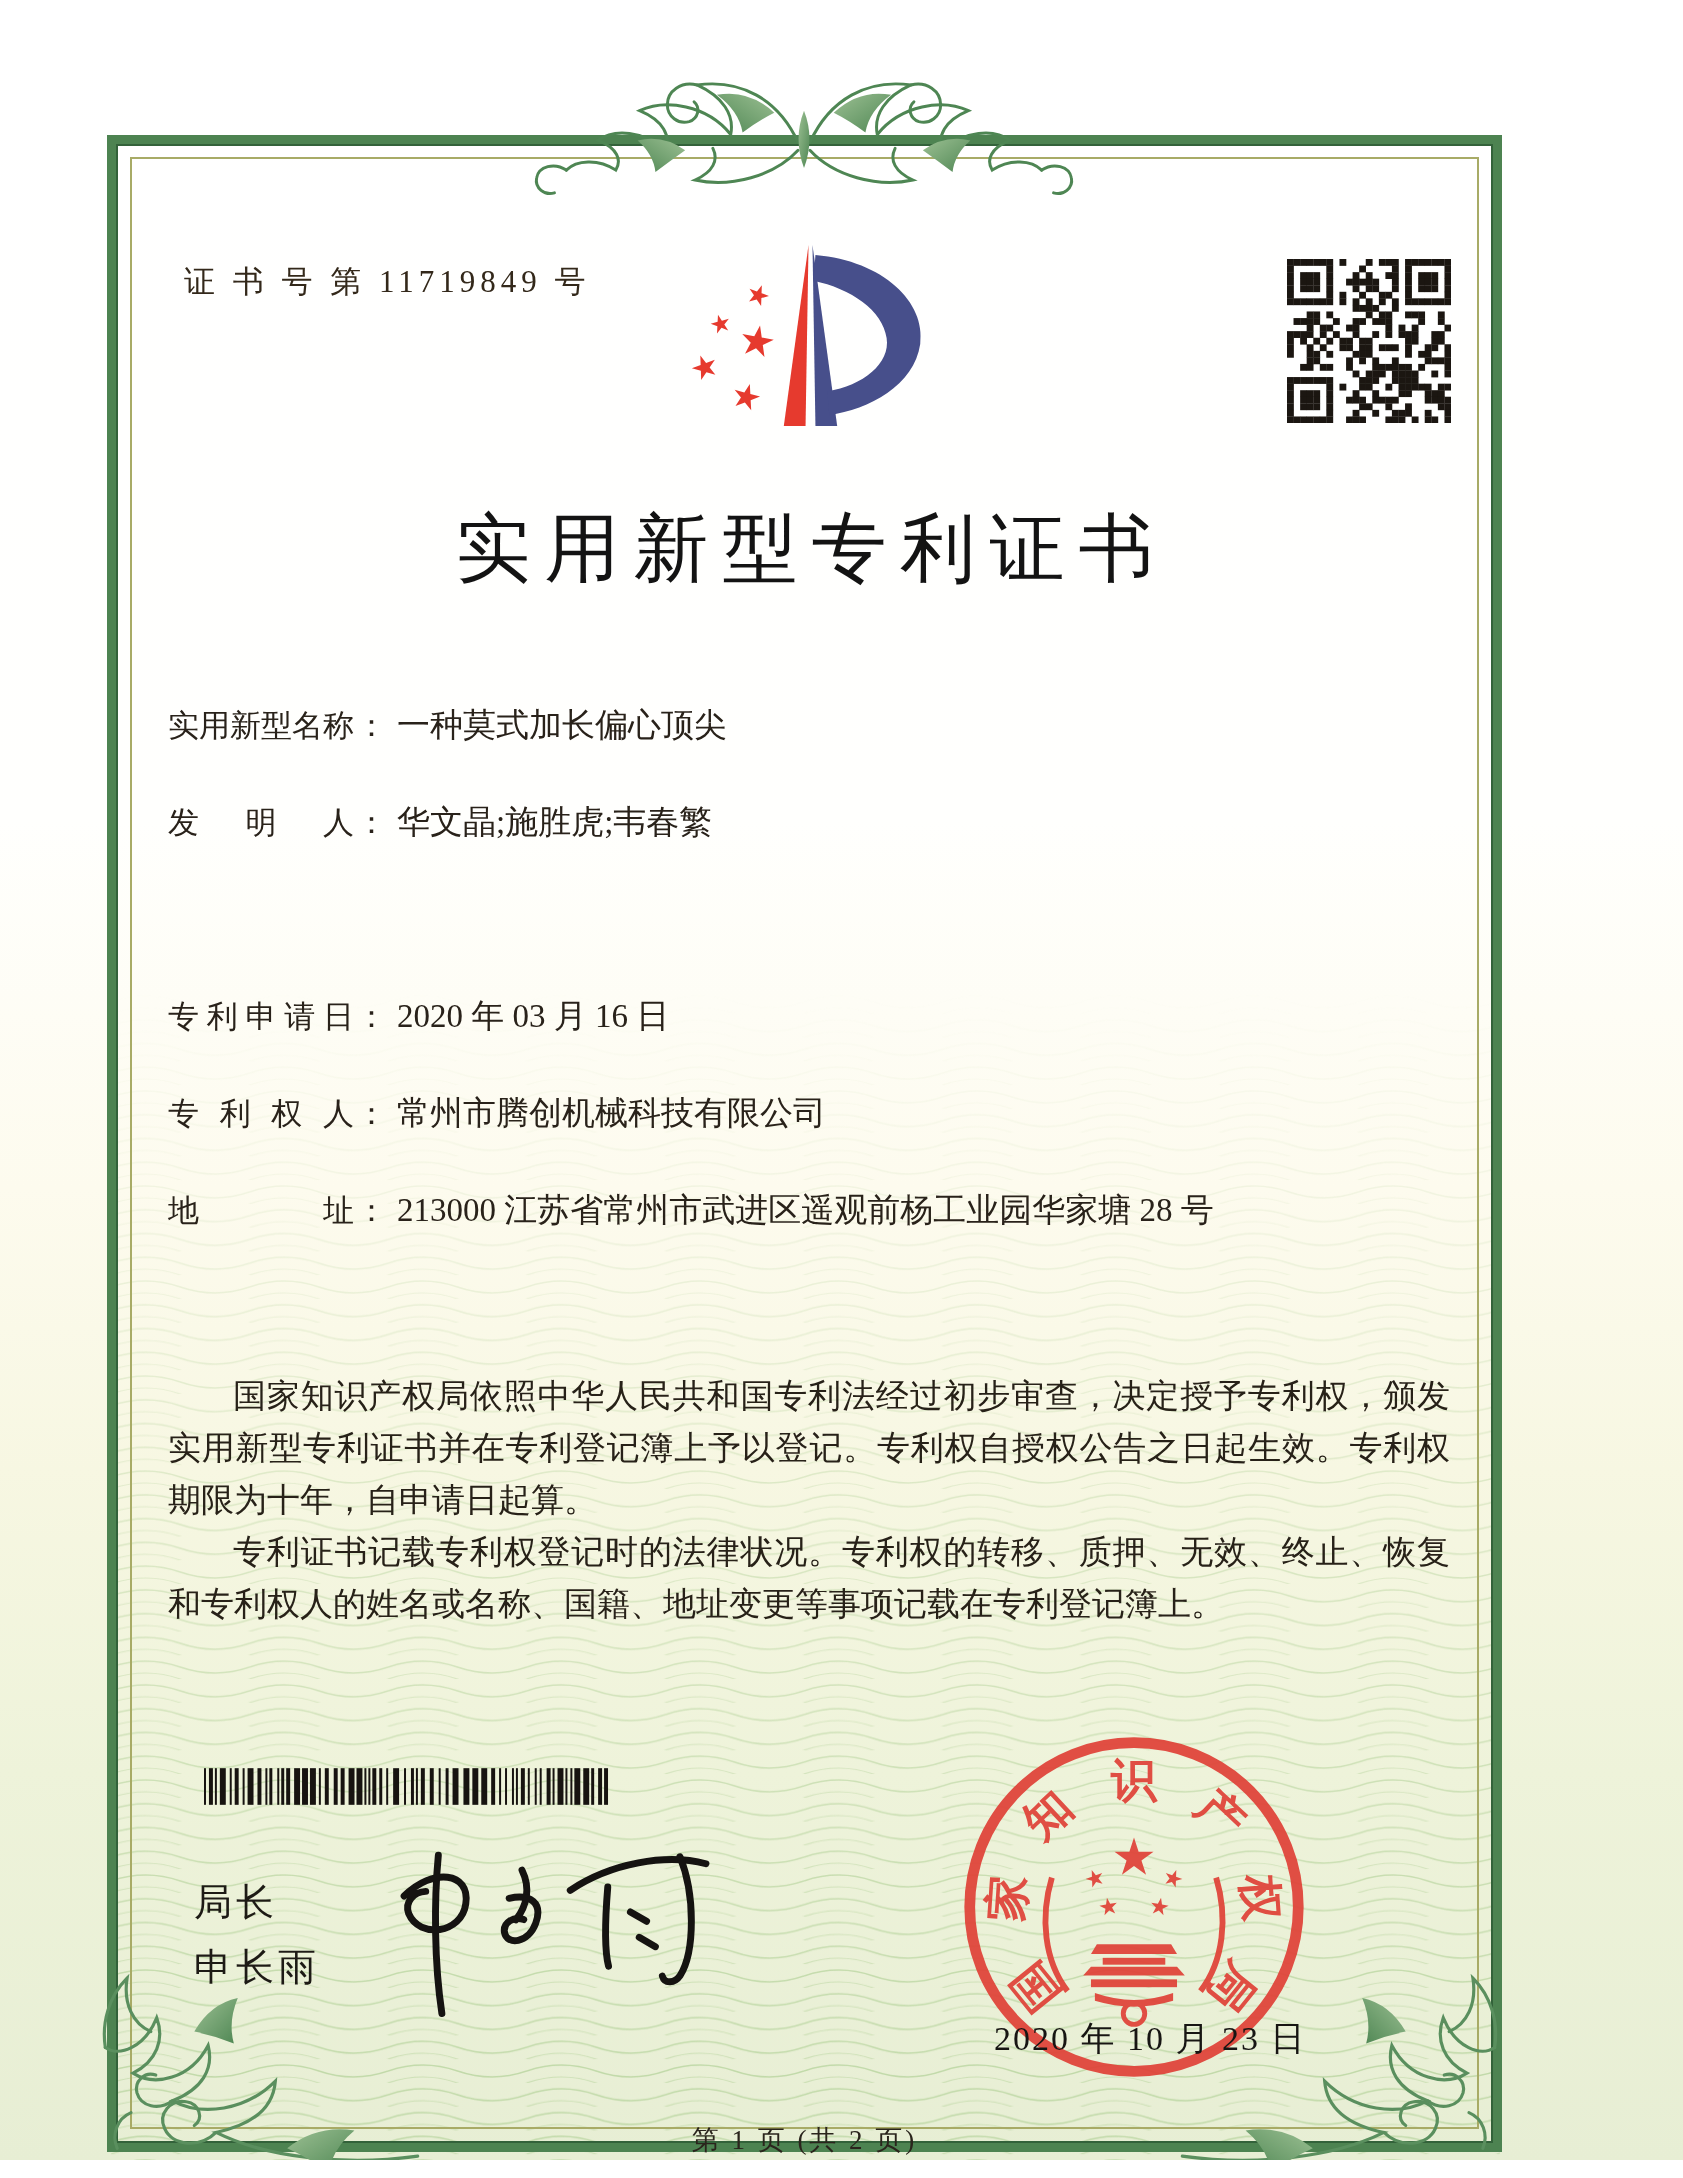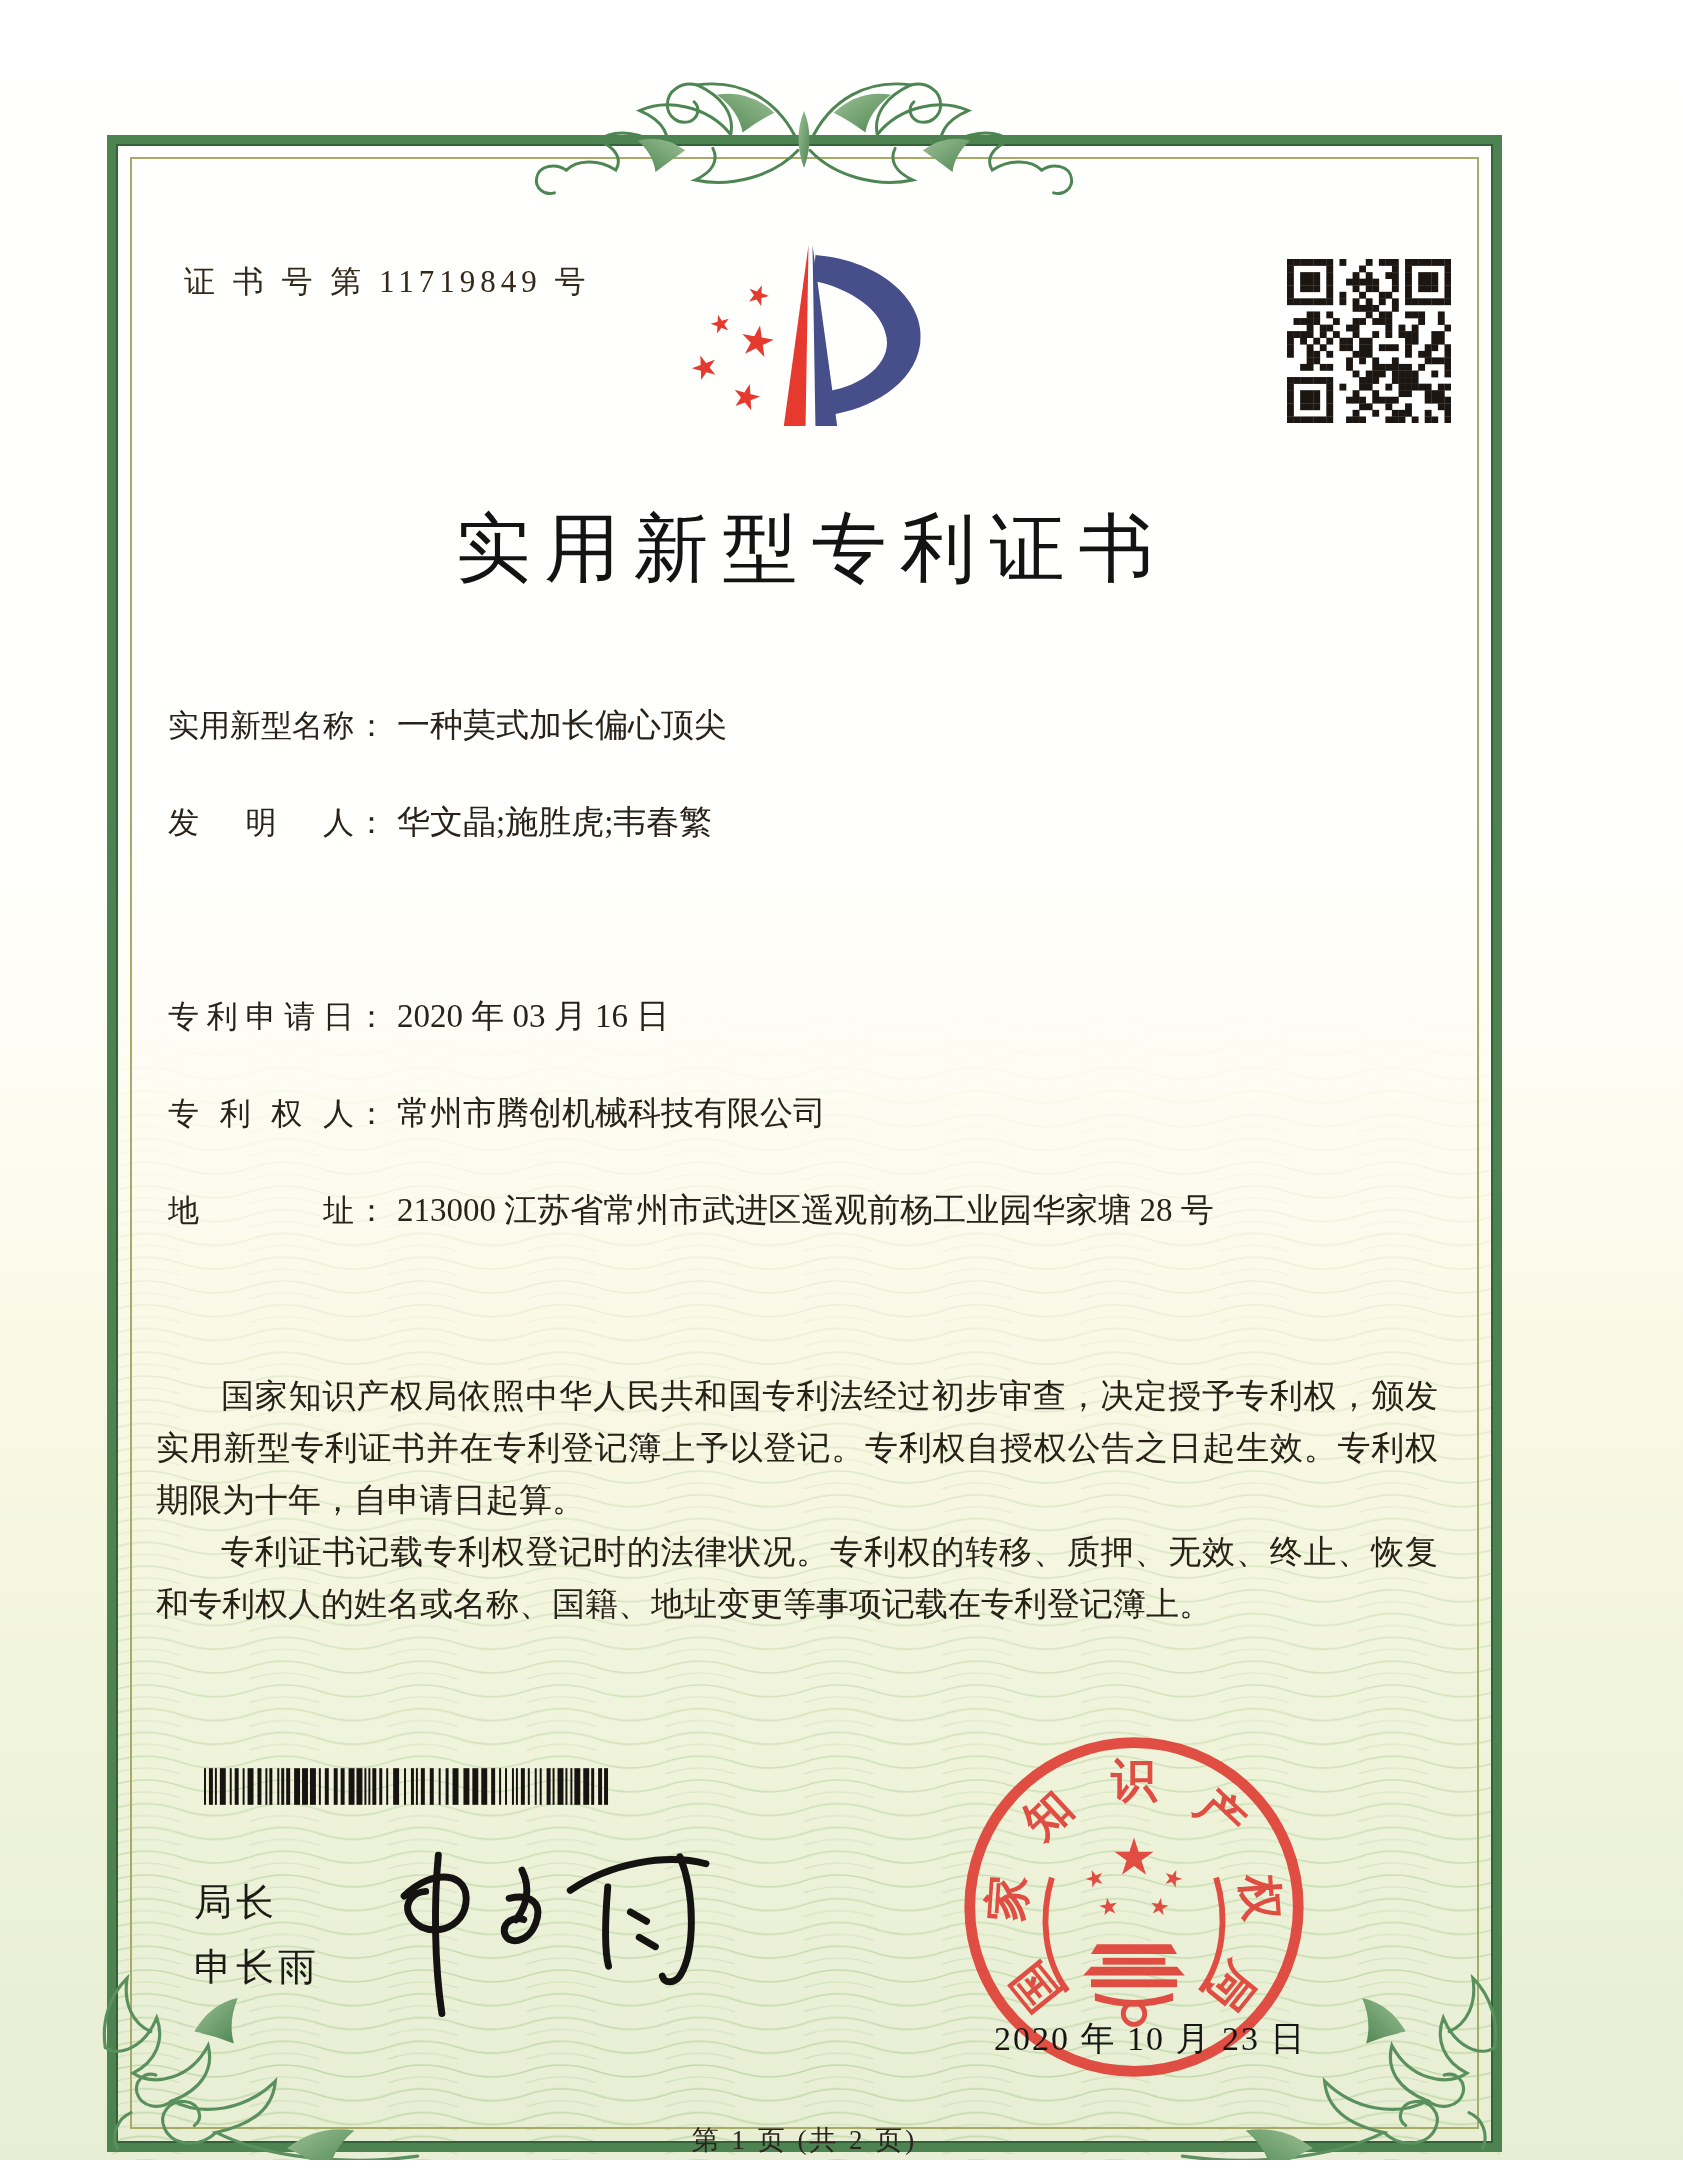--- a/index.html
+++ b/index.html
@@ -30,21 +30,21 @@
     color:#131313;
   }
   .field-row{
     position:absolute;left:168px;z-index:3;white-space:nowrap;color:#29221a;font-size:31px;
   }
   .flabel{display:inline-block;width:186px;text-align:justify;text-align-last:justify;vertical-align:baseline;}
   .fcolon{display:inline-block;padding:0 10px 0 2px;}
   .fvalue{font-size:33px;}
   .grant2{position:absolute;left:639px;top:0;white-space:nowrap;}
   .flabel2{display:inline-block;}
-  .paras{position:absolute;left:156px;top:1370px;width:1282px;z-index:3;}
+  .paras{position:absolute;left:168px;top:1370px;width:1282px;z-index:3;}
   .paras p{margin:0;text-indent:65px;font-size:33px;line-height:52px;text-align:justify;color:#272118;}
   .barcode{position:absolute;left:204px;top:1768px;z-index:3;}
   .signer-title{position:absolute;left:194px;top:1877px;z-index:3;font-family:Liberation Mono, monospace;font-size:38px;color:#1d1a15;letter-spacing:4px;}
   .signer-name{position:absolute;left:194px;top:1942px;z-index:3;font-family:Liberation Sans, sans-serif;font-size:38px;color:#1d1a15;letter-spacing:4px;}
   .signature{position:absolute;left:376px;top:1839px;z-index:4;}
   .seal{position:absolute;left:958px;top:1731px;z-index:5;opacity:.93;}
   .seal-date{
     position:absolute;left:994px;top:2016px;z-index:6;
     font-size:34px;color:#171513;letter-spacing:2px;white-space:nowrap;
   }

